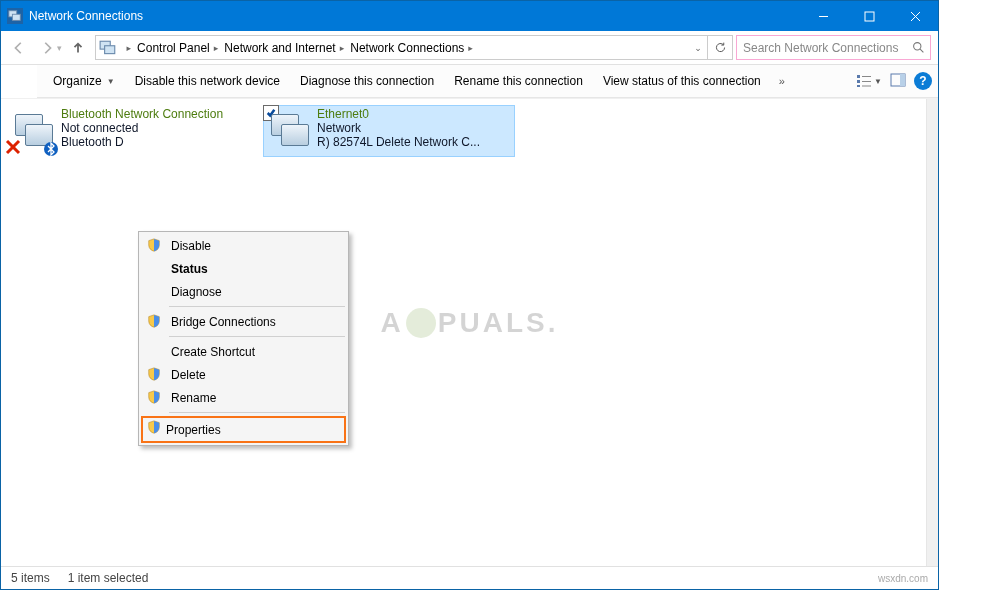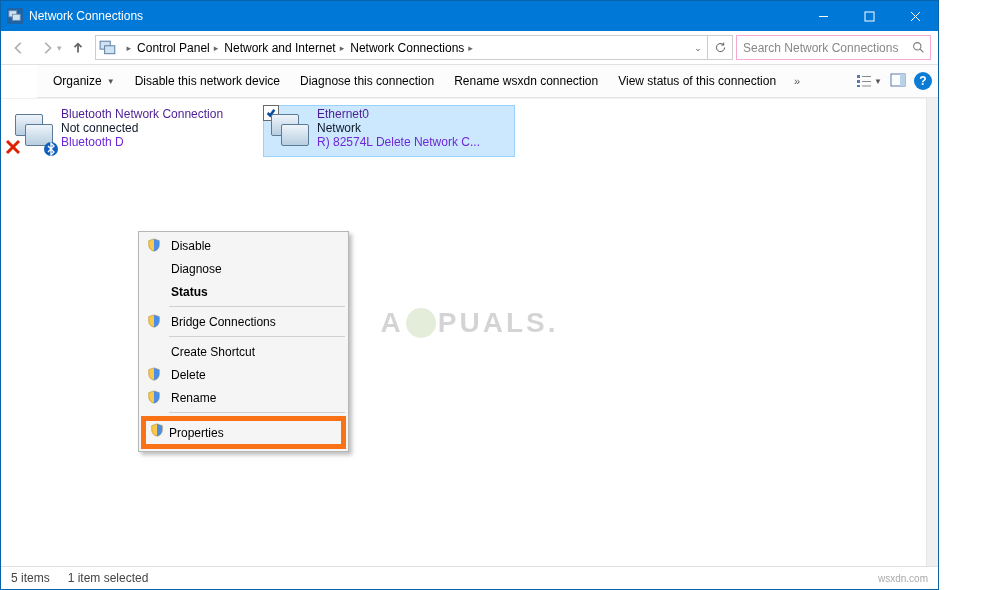--- a/index.html
+++ b/index.html
@@ -40,30 +40,30 @@
 .tiles-area{flex:1;padding:6px 6px;display:flex;gap:4px;align-items:flex-start;}
 .net-item{width:248px;display:flex;align-items:flex-start;padding:2px;}
 .net-item.selected{background:#cce8ff;border:1px solid #99d1ff;padding:1px;}
 .net-item .nicon{width:48px;height:48px;display:flex;align-items:center;justify-content:center;flex-shrink:0;position:relative;}
 .net-item .nicon .monitors{position:relative;width:40px;height:34px;}
 .mon{position:absolute;width:26px;height:20px;background:linear-gradient(#eef4fa,#b8cee0);border:1px solid #5a7a95;border-radius:2px;}
 .mon.back{left:2px;top:0;}
 .mon.front{left:12px;top:10px;}
 .net-item .badge{position:absolute;left:-4px;bottom:0;width:16px;height:16px;}
 .net-item .texts{flex:1;padding:0 4px;}
-.net-item .t1{color:#4c1d95;}
+.net-item .t1{color:#4d7c0f;}
 .net-item .t2{color:#0f172a;}
-.net-item .t3{color:#6d28d9;white-space:nowrap;overflow:hidden;text-overflow:ellipsis;}
+.net-item .t3{color:#0f172a;white-space:nowrap;overflow:hidden;text-overflow:ellipsis;}
 .check{position:absolute;left:-2px;top:-2px;width:14px;height:14px;background:#fff;border:1px solid #6a6a6a;display:flex;align-items:center;justify-content:center;}
 .check svg{width:10px;height:10px;stroke:#0a4b9c;stroke-width:3;fill:none;}
 .ctxmenu{position:absolute;left:137px;top:132px;width:205px;background:#f5f5f5;border:1px solid #b6b6b6;box-shadow:3px 3px 4px rgba(0,0,0,.25);padding:2px;font-size:12px;}
 .ctxmenu .mi{height:23px;display:flex;align-items:center;padding-left:30px;position:relative;}
 .ctxmenu .mi .shield{position:absolute;left:6px;top:4px;width:14px;height:14px;}
 .ctxmenu .mi.bold{font-weight:bold;}
-.ctxmenu .mi.hl{border:5px solid #f97316;padding-left:23px;}
+.ctxmenu .mi.hl{border:2px solid #f97316;padding-left:23px;}
 .ctxmenu .mi.hl .shield{left:4px;top:2px;}
 .ctxmenu .sep{height:1px;background:#d0d0d0;margin:3px 1px 3px 28px;}
 .shield svg{width:14px;height:14px;display:block;}
 .statusbar{height:22px;border-top:1px solid #e1e1e1;display:flex;align-items:center;padding:0 10px;gap:18px;font-size:12px;color:#444;}
 .statusbar .sright{margin-left:auto;color:#aaa;font-size:10px;}
 .vsp{background:#f0f0f0;width:11px;border-left:1px solid #e6e6e6;}
 .watermark{position:absolute;left:50%;top:48%;transform:translate(-50%,-50%);font-size:28px;letter-spacing:3px;color:rgba(0,0,0,.17);font-weight:bold;display:flex;align-items:center;pointer-events:none;}
 .watermark .face{width:30px;height:30px;border-radius:50%;background:rgba(120,160,70,.2);margin:0 2px;display:inline-block;}
 </style>
 </head>
@@ -164,21 +164,21 @@
         <span>Organize</span>
         <span class="dd">▼</span>
       </div>
     <div class="cmdbtn">
         <span>Disable this network device</span>
       </div>
     <div class="cmdbtn">
         <span>Diagnose this connection</span>
       </div>
     <div class="cmdbtn">
-        <span>Rename wsxdn connection</span>
+        <span>Rename this connection</span>
       </div>
     <div class="cmdbtn">
         <span>View status of this connection</span>
       </div>
     <span class="chev">»</span>
     <div class="spacer"></div>
     <div class="cmd-icons">
       <div class="viewbtn">
         <svg viewBox="0 0 16 16">
             <rect x="1" y="2" width="3" height="3" fill="#5a7aac"></rect>
@@ -258,25 +258,25 @@
     <div class="ctxmenu">
       <div class="mi">
         <span class="shield">
             <svg viewBox="0 0 16 16">
               <path d="M8 1 L14 3 V8 C14 12 11 14.5 8 15 C5 14.5 2 12 2 8 V3 Z" fill="#f8c94a" stroke="#ae7b11" stroke-width="0.6"></path>
               <path d="M8 1 L14 3 V8 C14 12 11 14.5 8 15 Z" fill="#4a8ee8"></path>
             </svg>
           </span>
         <span>Disable</span>
       </div>
-      <div class="mi">
-          <span>Diagnose</span>
-        </div>
       <div class="mi bold">
           <span>Status</span>
+        </div>
+      <div class="mi">
+          <span>Diagnose</span>
         </div>
       <div class="sep"></div>
       <div class="mi">
         <span class="shield">
             <svg viewBox="0 0 16 16">
               <path d="M8 1 L14 3 V8 C14 12 11 14.5 8 15 C5 14.5 2 12 2 8 V3 Z" fill="#f8c94a" stroke="#ae7b11" stroke-width="0.6"></path>
               <path d="M8 1 L14 3 V8 C14 12 11 14.5 8 15 Z" fill="#4a8ee8"></path>
             </svg>
           </span>
         <span>Bridge Connections</span>

